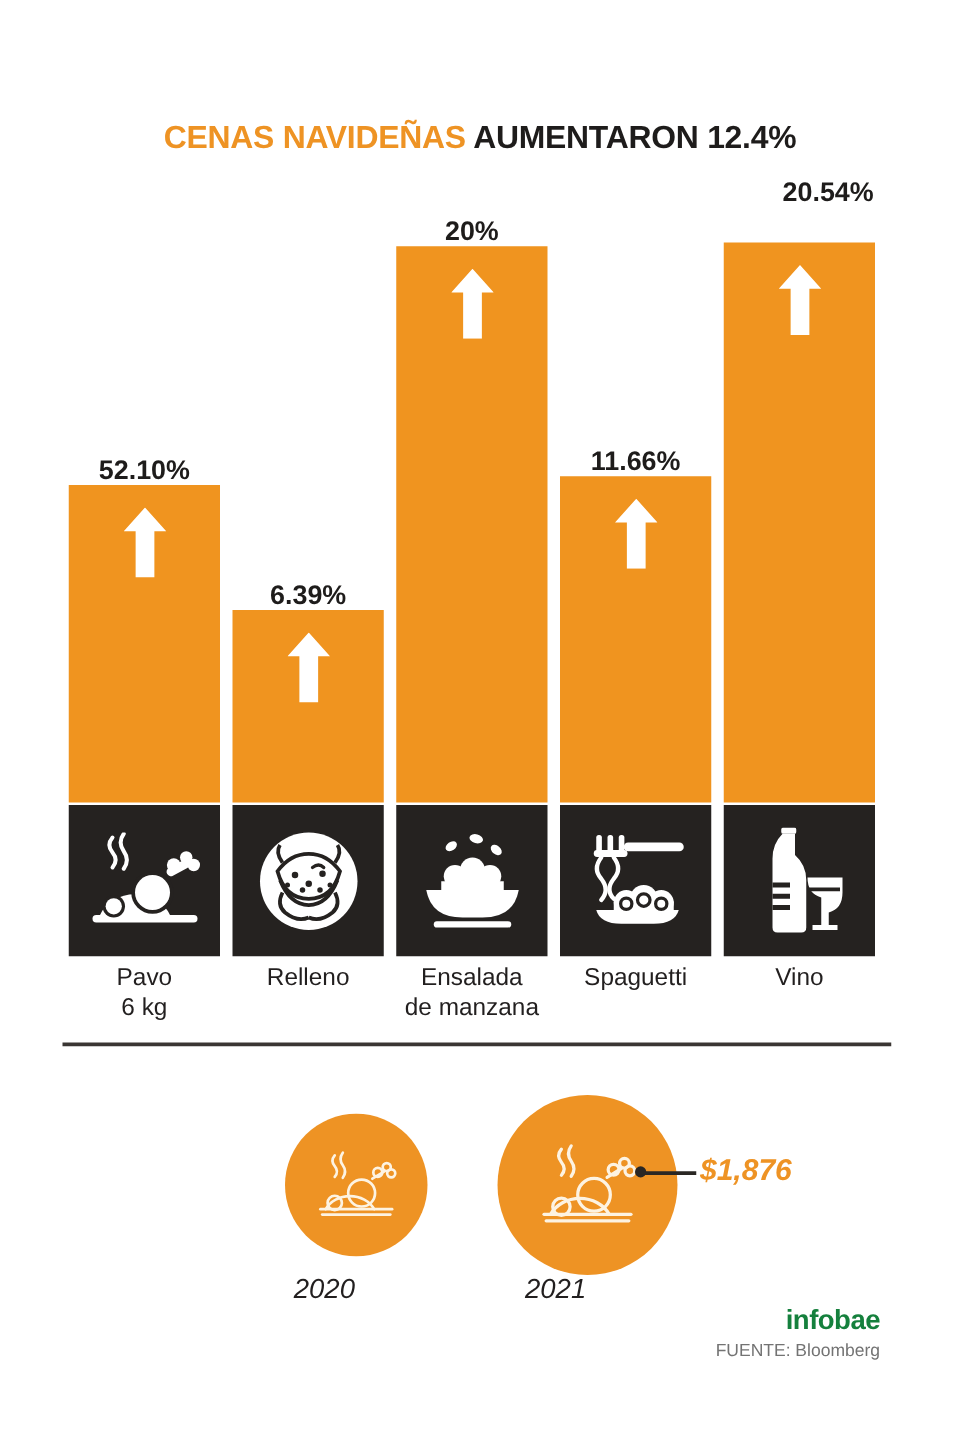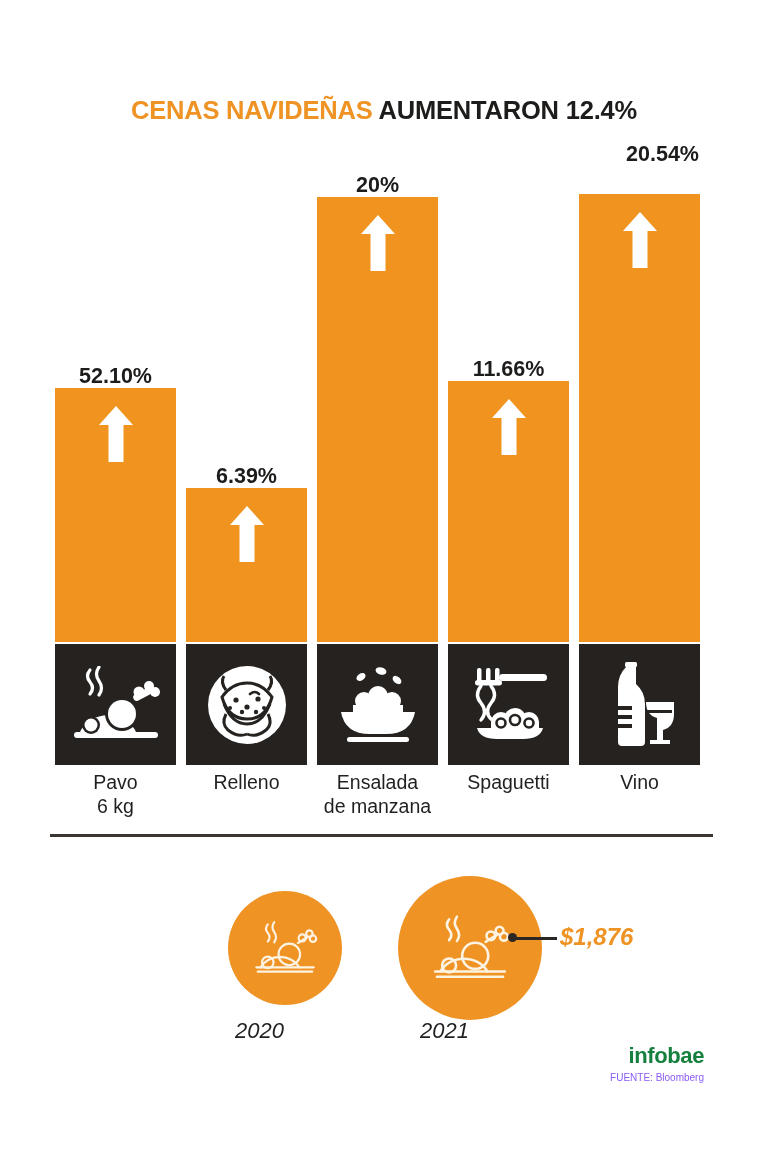--- a/index.html
+++ b/index.html
@@ -179,22 +179,22 @@
     top: 1043px;
     font-size: 22px;
     font-weight: bold;
     color: #15803d;
     letter-spacing: -0.4px;
   }
   .source {
     position: absolute;
     right: 64px;
     top: 1072px;
-    font-size: 10px;
-    color: #8b5cf6;
+    font-size: 14px;
+    color: #737373;
     white-space: nowrap;
   }
 </style>
 </head>
 <body>
 
 <div class="title">
   <span class="accent">CENAS NAVIDEÑAS</span><span class="dark"> AUMENTARON 12.4%</span>
 </div>
 

